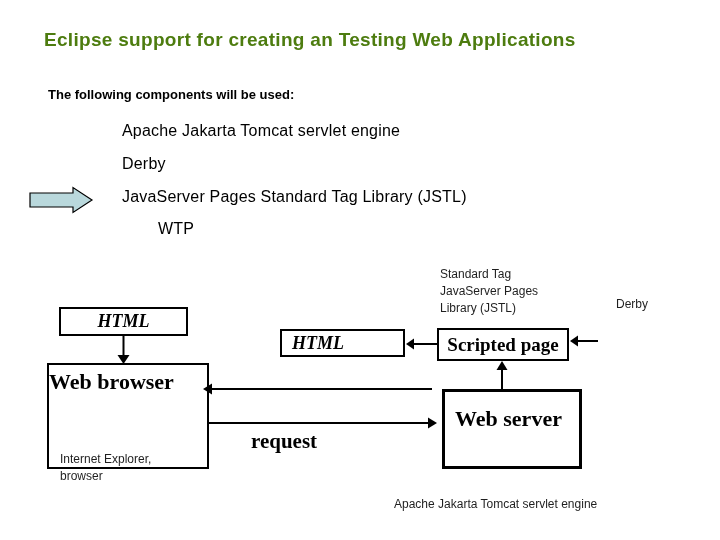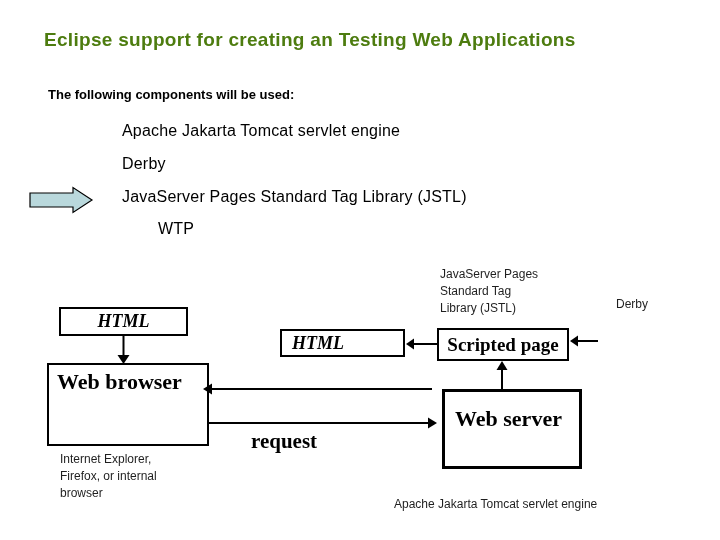--- a/index.html
+++ b/index.html
@@ -81,23 +81,23 @@
     left: 437px; top: 328px; width: 132px; height: 33px;
     align-items: center; justify-content: center;
     font-size: 19px;
   }
   .database {
     left: 598px; top: 328px; width: 86px; height: 30px;
     align-items: center; justify-content: center;
     font-size: 19px;
   }
   .web-browser {
-    left: 47px; top: 363px; width: 162px; height: 83px;
+    left: 47px; top: 363px; width: 162px; height: 106px;
     font-size: 22px;
-    padding: 4px 0 0 8px;
+    padding: 4px 0 0 0;
   }
   .web-server {
     left: 442px; top: 389px; width: 140px; height: 80px;
     border-width: 3px;
     font-size: 22px;
     padding: 14px 0 0 10px;
   }
   .request-label {
     left: 251px; top: 429px;
     font-family: Liberation Serif, serif;
@@ -121,22 +121,22 @@
   <div class="abs title">Eclipse support for creating an Testing Web Applications</div>
 
   <div class="abs intro">The following components will be used:</div>
 
   <div class="abs bullet b0">Apache Jakarta Tomcat servlet engine</div>
   <div class="abs bullet b1">Derby</div>
   <div class="abs bullet b2">JavaServer Pages Standard Tag Library (JSTL)</div>
   <div class="abs bullet b3">WTP</div>
 
   <div class="abs note jstl-note">
+    <div>Standard Tag</div>
     <div>JavaServer Pages</div>
-    <div>Standard Tag</div>
     <div>Library (JSTL)</div>
   </div>
   <div class="abs note derby-note">Derby</div>
 
   <div class="dbox html-top">
     <span>HTML</span>
   </div>
   <div class="dbox html-mid">
     <span>HTML</span>
   </div>
@@ -147,21 +147,20 @@
     <span>Web browser</span>
   </div>
   <div class="dbox web-server">
     <span>Web server</span>
   </div>
 
   <div class="abs request-label">request</div>
 
   <div class="abs note browser-note">
     <div>Internet Explorer,</div>
-    <div>Firefox, or internal</div>
     <div>browser</div>
   </div>
 
   <div class="abs note tomcat-note">Apache Jakarta Tomcat servlet engine</div>
 
   <svg class="overlay" viewBox="0 0 720 540" xmlns="http://www.w3.org/2000/svg">
 
     <polygon points="30,193 73,193 73,187.5 92,200 73,212.5 73,207 30,207" stroke="#000000" stroke-width="1.2" fill="#b9d8dc"></polygon>
 
     <g stroke="#000000" fill="#000000">

